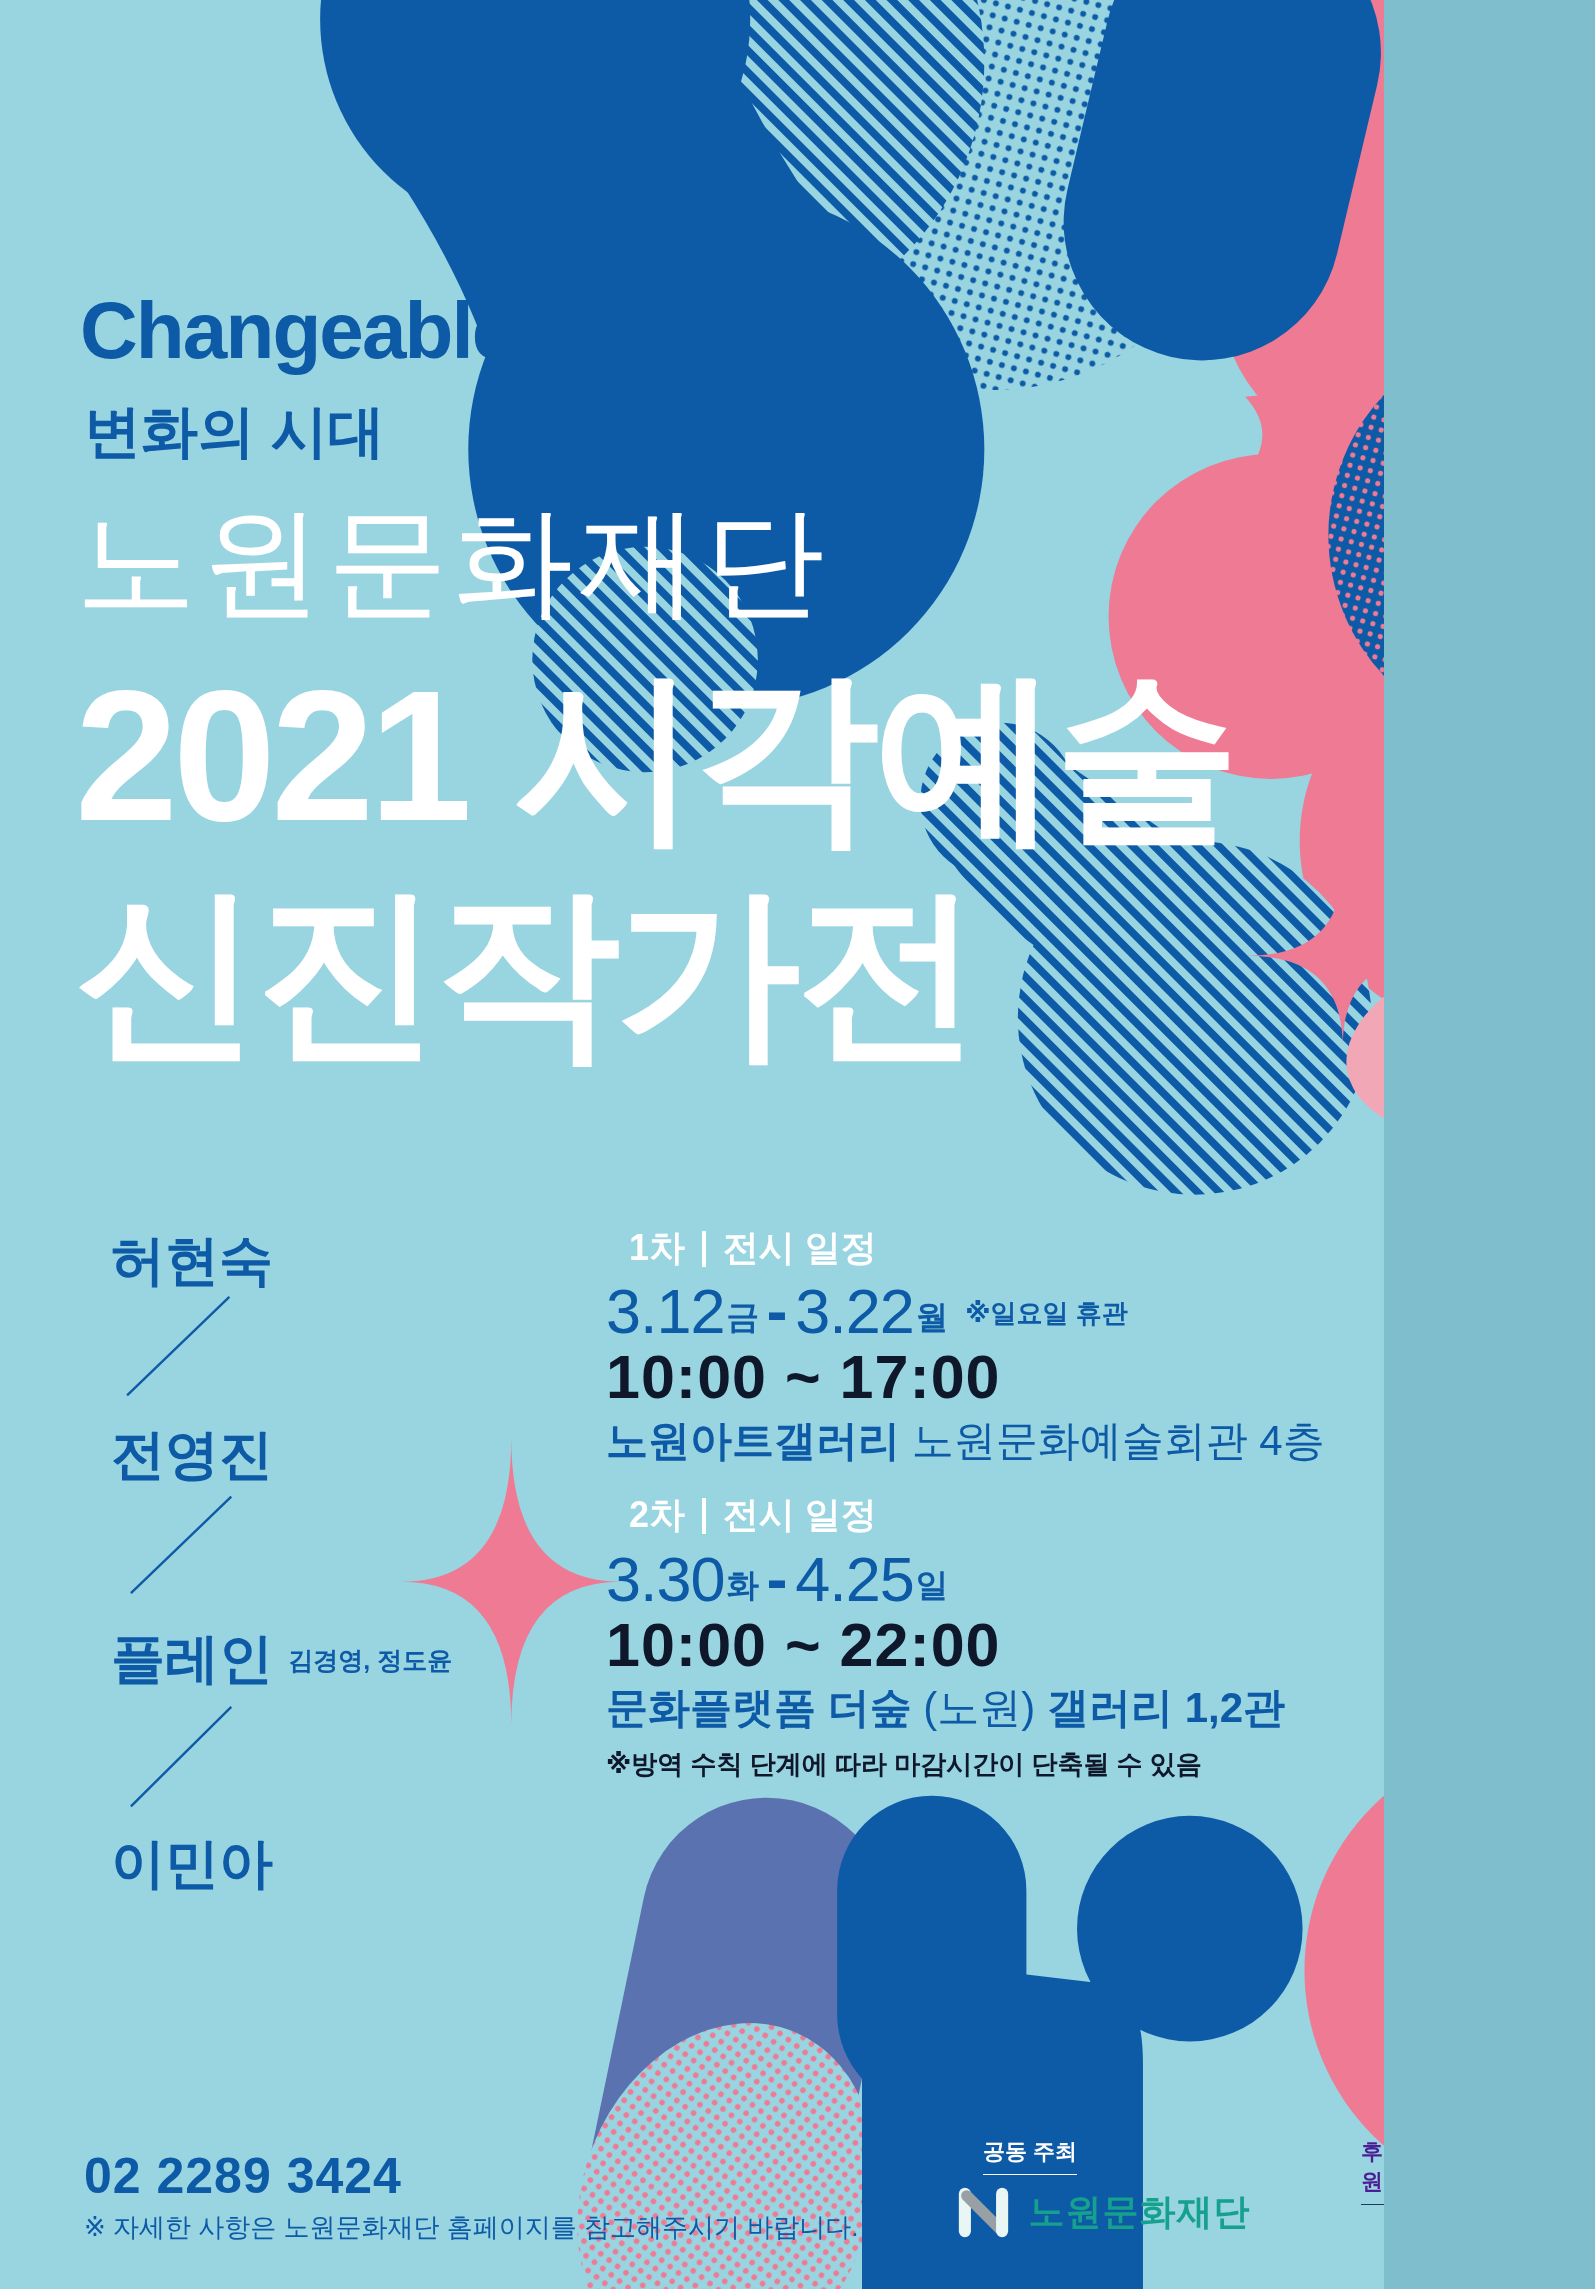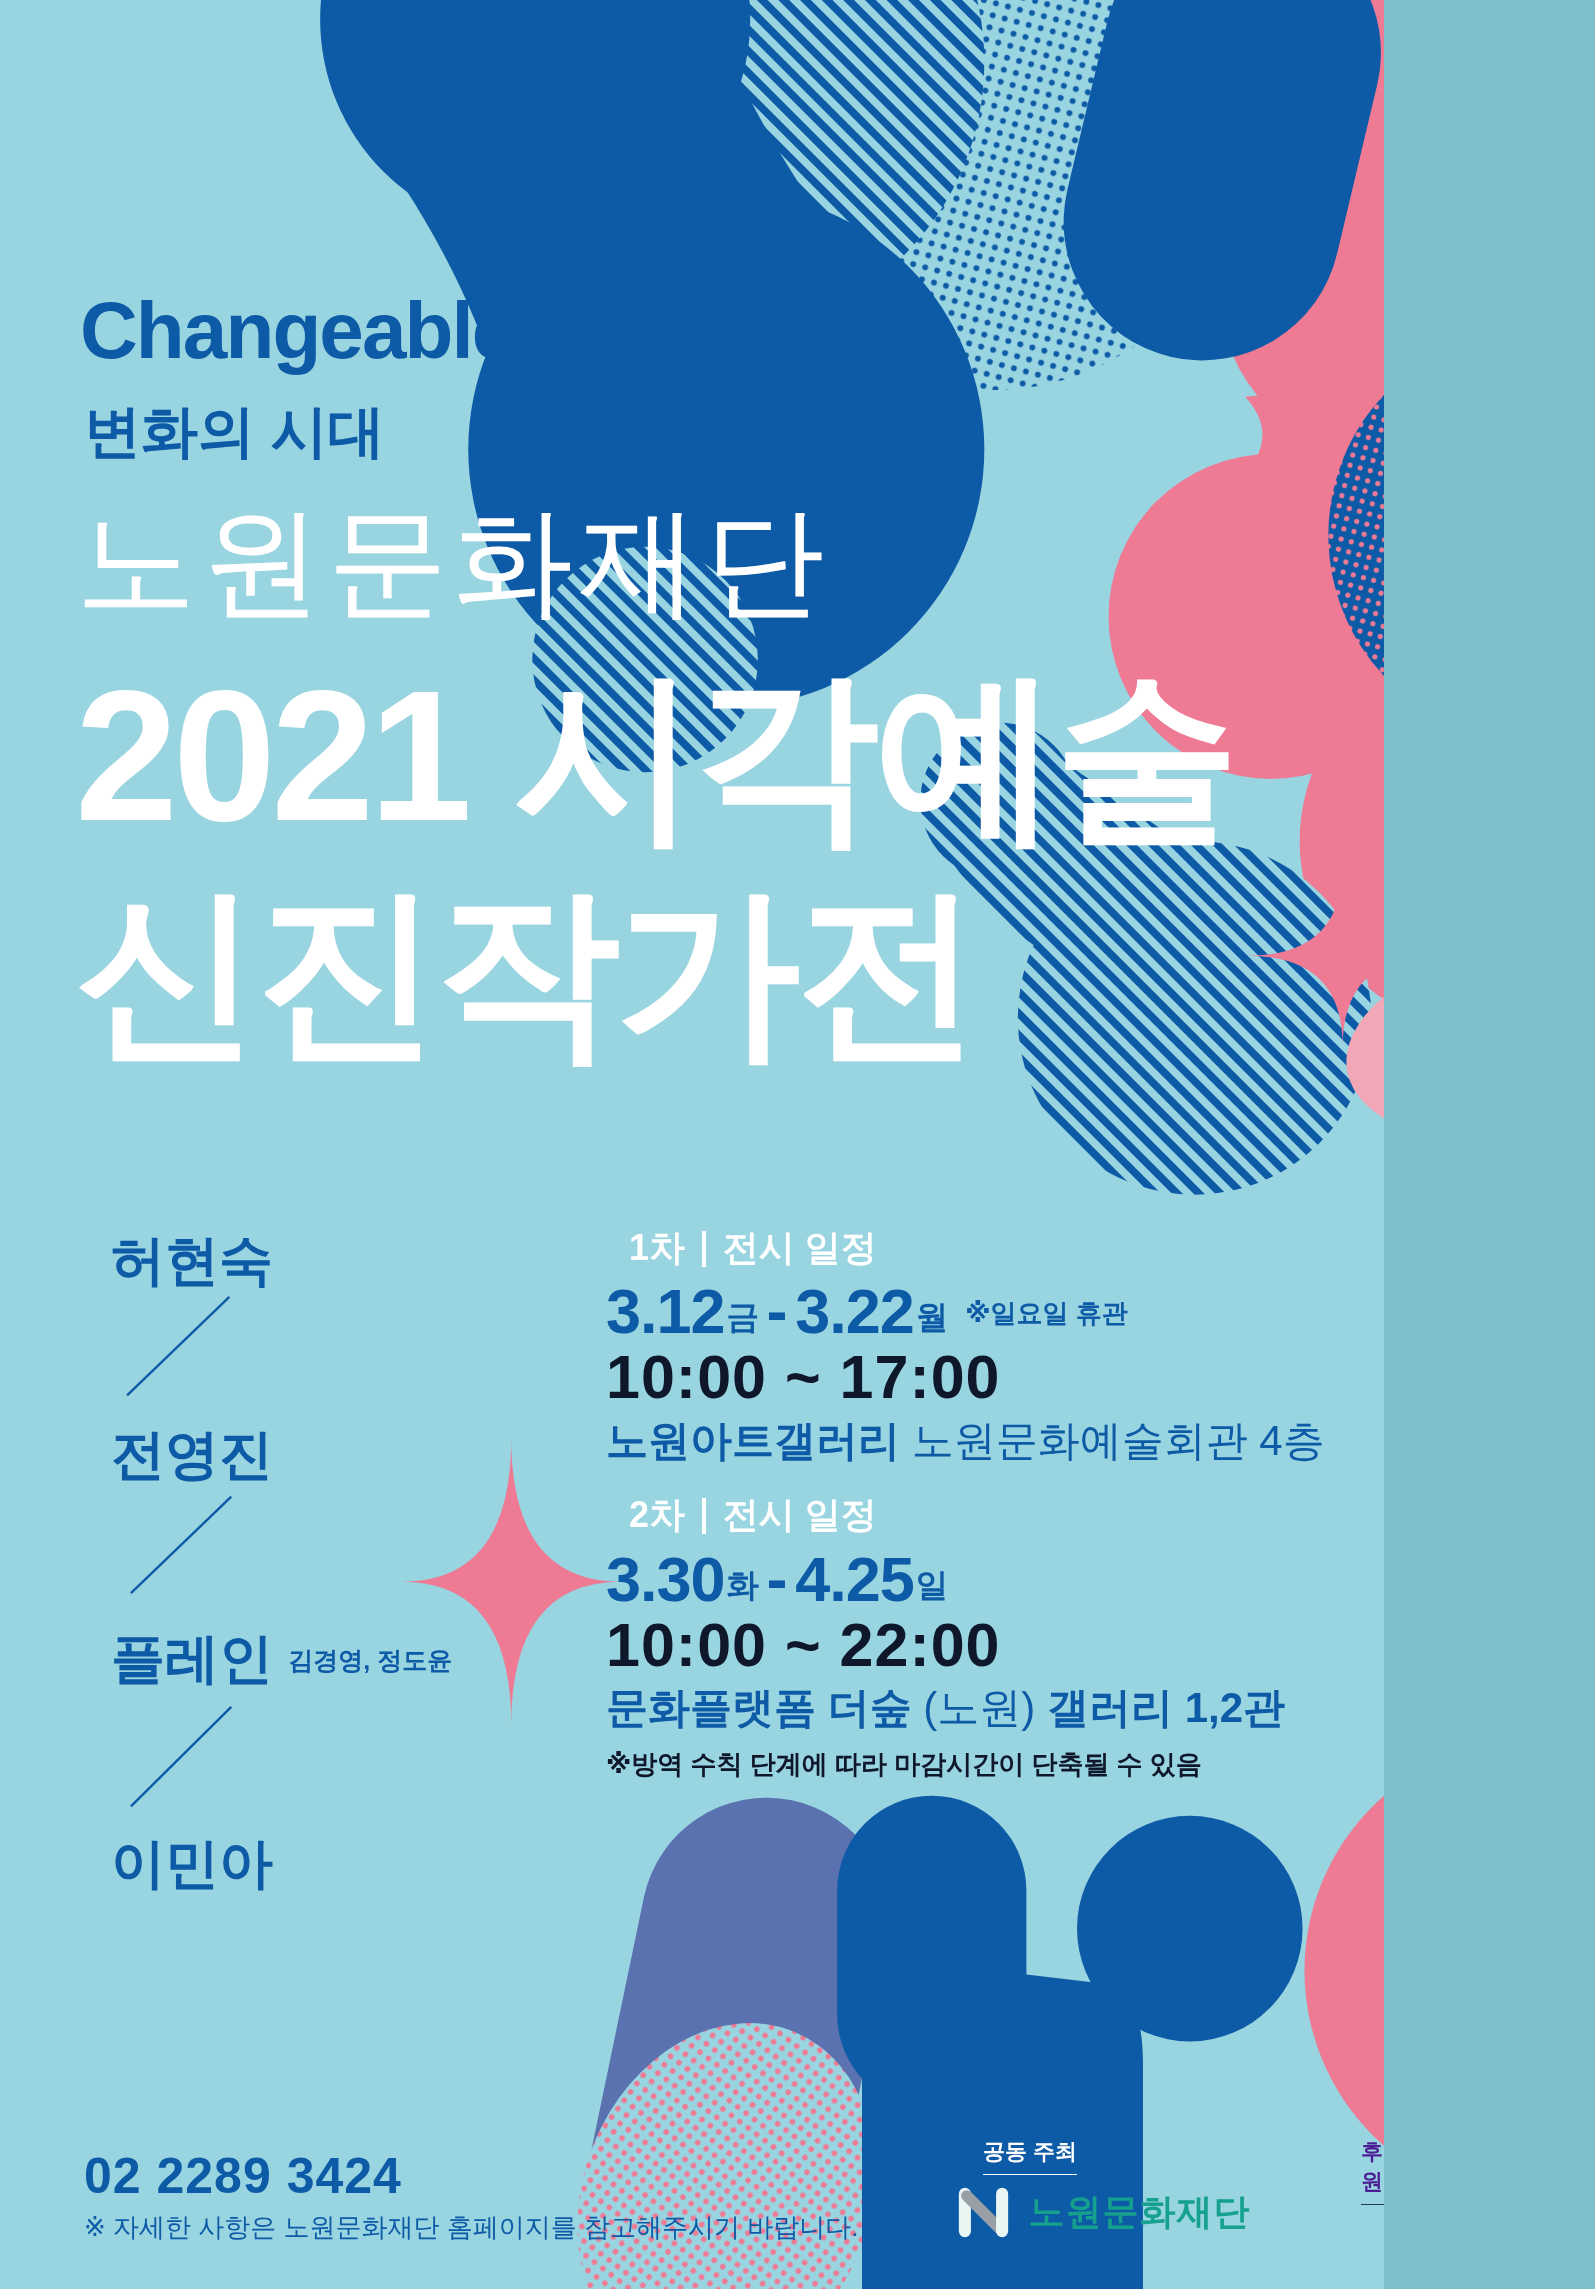--- a/index.html
+++ b/index.html
@@ -13,21 +13,21 @@
   .t-changeable{left:80px;top:285px;font-size:80px;font-weight:800;letter-spacing:-1.9px;color:#0d5aa6;}
   .t-era{left:84px;top:394px;font-size:57px;font-weight:800;color:#0d5aa6;}
   .t-foundation{left:76px;top:482px;font-size:120px;font-weight:300;color:#ffffff;letter-spacing:5.7px;}
   .t-main{left:75px;top:648px;font-size:185px;font-weight:900;color:#ffffff;line-height:1.17;letter-spacing:-4.8px;}
   .artist{left:111px;font-size:54px;font-weight:800;color:#0d5aa6;white-space:nowrap;}
   .artist .members{font-size:25px;font-weight:600;margin-left:15.3px;position:relative;top:-7.6px;letter-spacing:0;}
   .sched{left:606px;white-space:nowrap;}
   .sc-head{font-size:36px;font-weight:800;color:#ffffff;display:flex;align-items:center;margin-left:23px;}
   .sc-head .divider{display:inline-block;width:3.8px;height:36px;background:#ffffff;margin:0 17px;}
   .sc-date{color:#0d5aa6;}
-  .sc-date .num{font-size:63px;font-weight:700;letter-spacing:-1px;}
+  .sc-date .num{font-size:63px;font-weight:400;letter-spacing:-1px;}
   .sc-date .day{font-size:32.5px;font-weight:800;position:relative;top:-4.8px;margin-left:1.9px;}
   .sc-date .dash{font-size:63px;font-weight:900;margin:0 7.6px;}
   .sc-date .note{font-size:26px;font-weight:600;margin-left:17px;position:relative;top:-11.5px;}
   .sc-time{font-size:61px;font-weight:900;color:#0f172a;letter-spacing:1px;}
   .sc-venue{font-size:42px;color:#0d5aa6;}
   .sc-venue .b{font-weight:800;}
   .sc-venue .r{font-weight:500;}
   .sc-note{font-size:26px;font-weight:700;color:#0f172a;}
   .t-phone{left:84px;top:2147px;font-size:50px;font-weight:900;color:#0d5aa6;letter-spacing:1px;}
   .t-notice{left:84px;top:2210px;font-size:26px;font-weight:500;color:#0d5aa6;}

